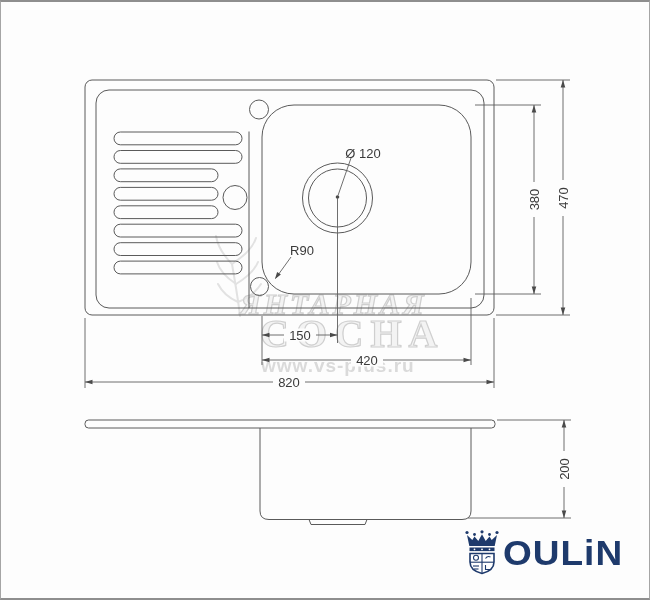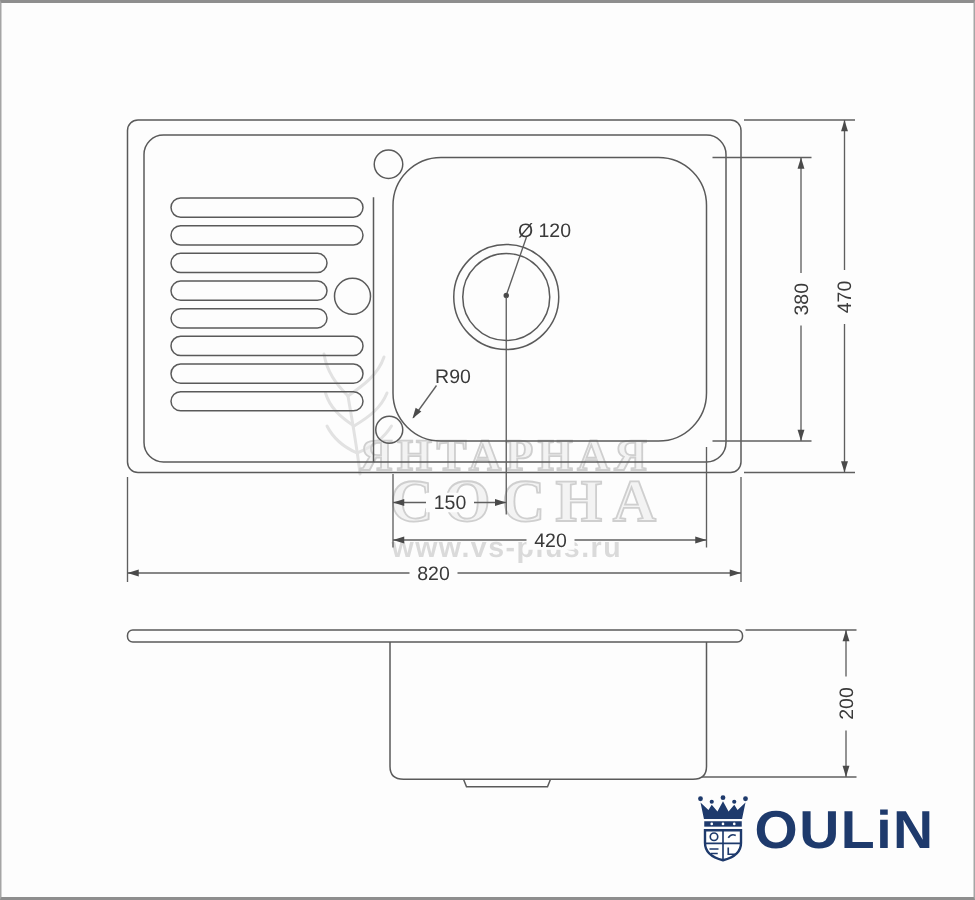--- a/index.html
+++ b/index.html
@@ -10,21 +10,21 @@
     box-sizing:border-box;overflow:hidden;
     font-family:"Liberation Sans","DejaVu Sans",sans-serif;
   }
   
   .watermark{position:absolute;inset:0;z-index:1;}
   .wm-text{
     position:absolute;font-family:"Liberation Serif","DejaVu Serif",serif;
     font-weight:bold;color:rgba(235,235,235,0.55);
     -webkit-text-stroke:1.2px #cfcfcf;white-space:nowrap;
   }
-  .wm-line1{left:239px;top:285px;font-size:30px;letter-spacing:3px;}
+  .wm-line1{left:239px;top:285px;font-size:30px;letter-spacing:3px;font-style:italic;}
   .wm-line2{left:259px;top:308px;font-size:40px;letter-spacing:7px;}
   .wm-url{
     position:absolute;left:260px;top:353px;font-size:19px;font-weight:bold;
     color:#dadada;letter-spacing:1px;white-space:nowrap;
     font-family:"Liberation Sans","DejaVu Sans",sans-serif;
   }
   .wm-tree{position:absolute;left:195px;top:218px;}
   
   .drawing{position:absolute;left:0;top:0;z-index:2;}
   .drawing .geo{stroke:#5a5a5a;stroke-width:1;fill:none;}

